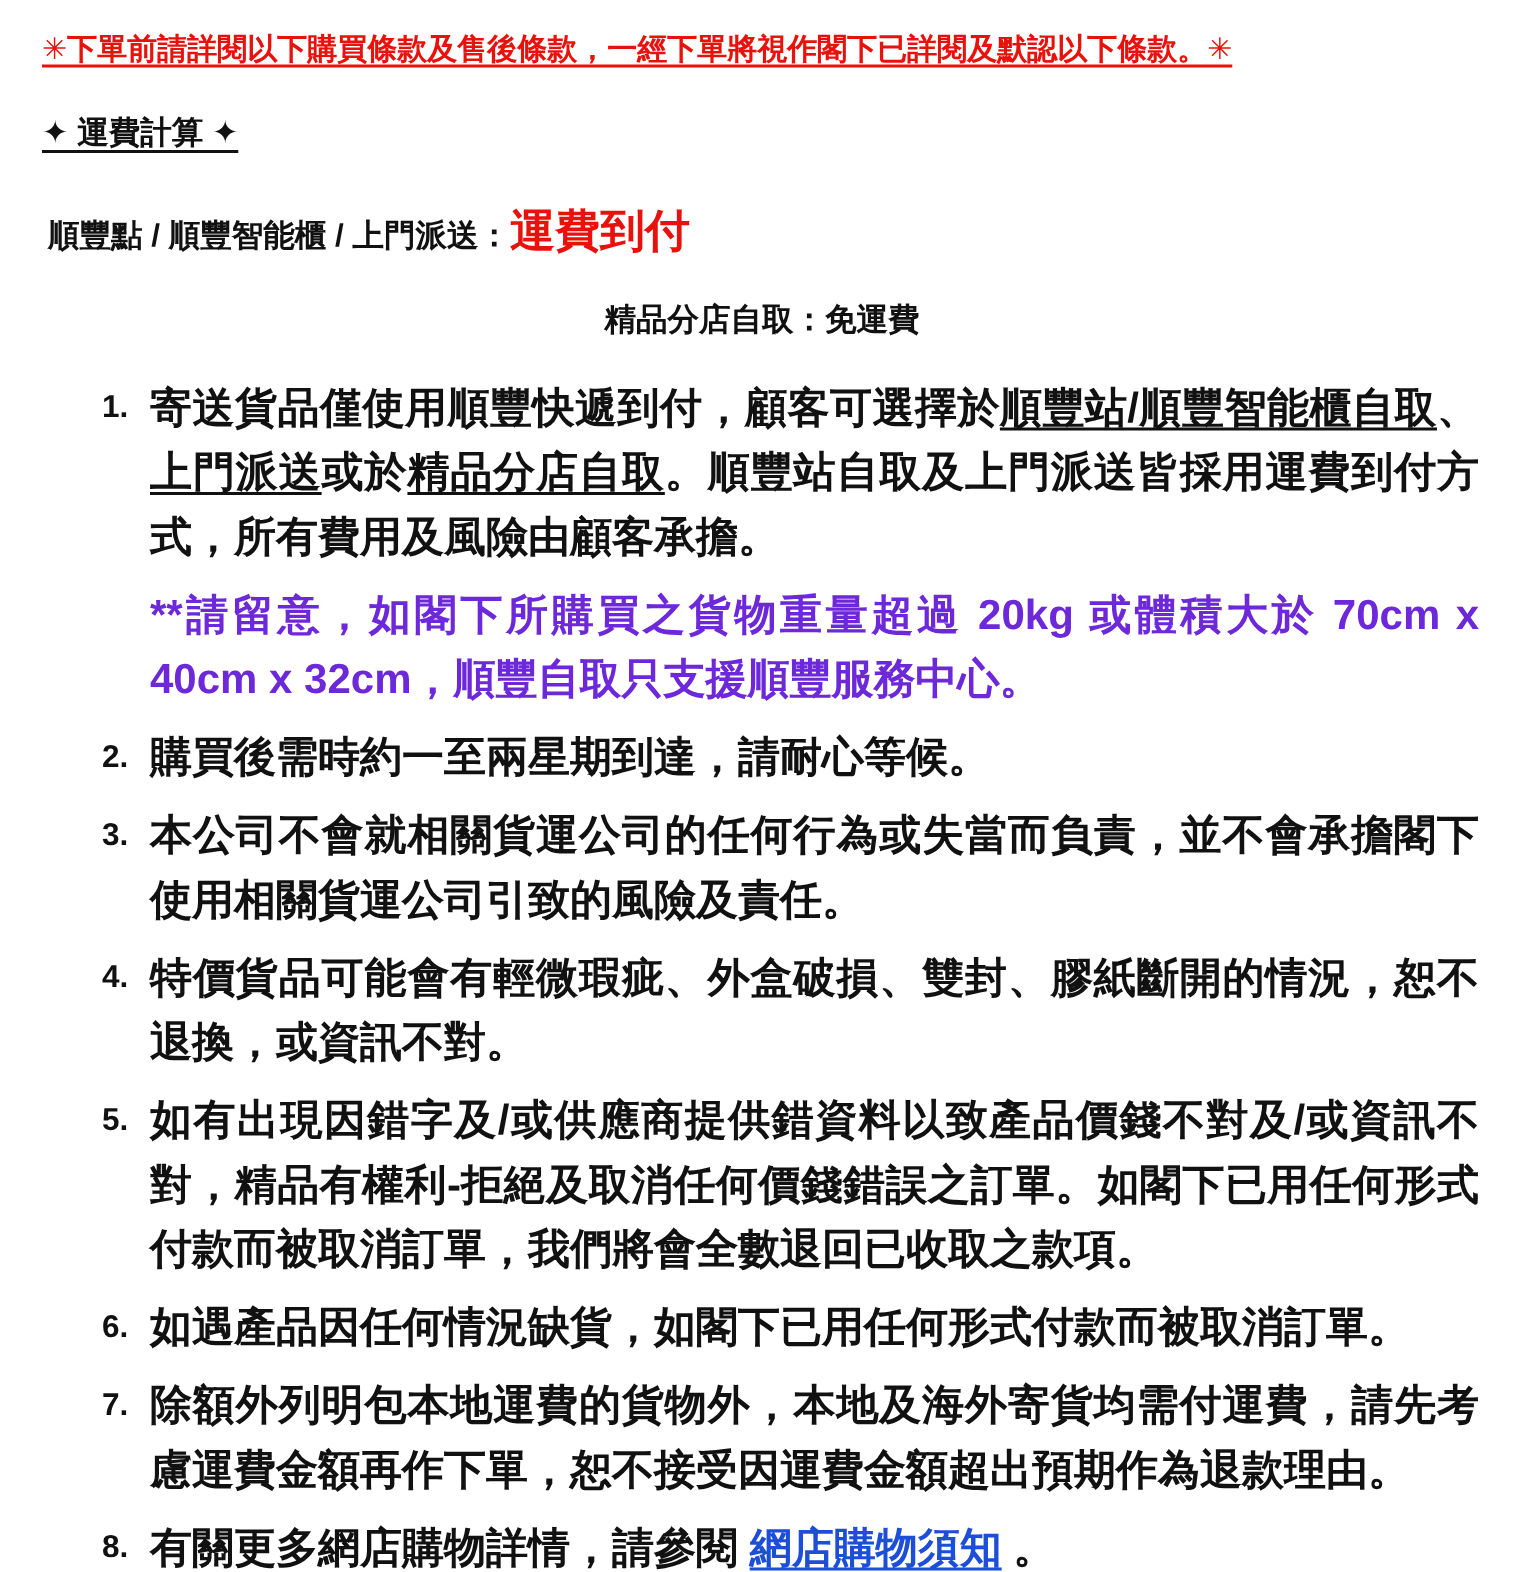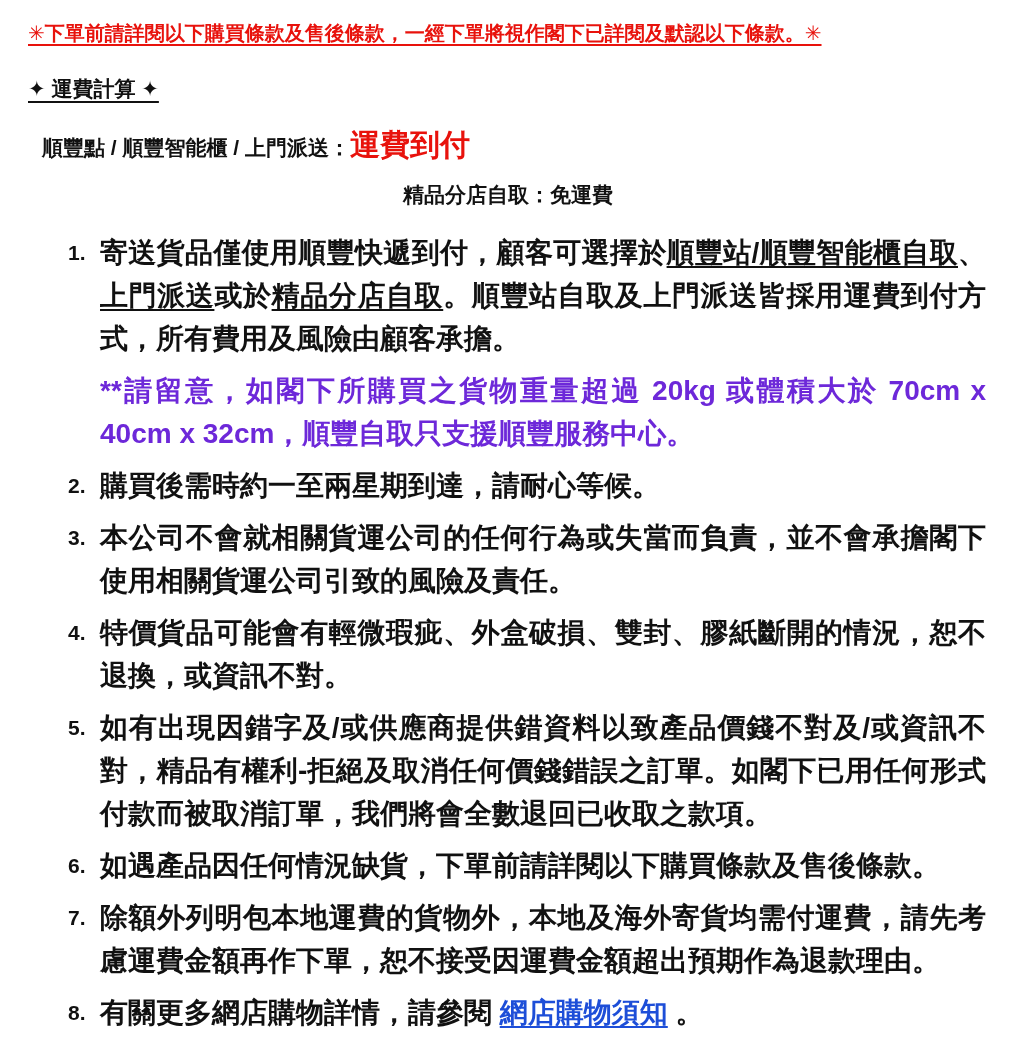--- a/index.html
+++ b/index.html
@@ -33,23 +33,23 @@
     color: #111111;
     text-decoration: underline;
     text-decoration-thickness: 2px;
     text-underline-offset: 5px;
   }
   .heading-row-1 { margin-top: 28px; }
   .heading-row-2 { margin-top: 58px; }
 
   
   .shipping-methods {
-    margin: 26px 0 0 14px;
+    margin: 26px 0 0 4px;
     font-size: 21px;
-    line-height: 34px;
+    line-height: 53px;
   }
   .big-red {
     font-size: 30px;
     color: #e8120c;
   }
   .pickup-line {
     margin: 16px 0 0 0;
     font-size: 21px;
     line-height: 28px;
     text-align: center;
@@ -148,21 +148,21 @@
     <li class="term-item">
       <span class="item-number">5.</span>
       <div class="item-body">
         <p>如有出現因錯字及/或供應商提供錯資料以致產品價錢不對及/或資訊不對，精品有權利-拒絕及取消任何價錢錯誤之訂單。如閣下已用任何形式付款而被取消訂單，我們將會全數退回已收取之款項。</p>
       </div>
     </li>
 
     <li class="term-item">
       <span class="item-number">6.</span>
       <div class="item-body">
-        <p>如遇產品因任何情況缺貨，下單前請詳閱以下購買條款及售後條款。</p>
+        <p>如遇產品因任何情況缺貨，如閣下已用任何形式付款而被取消訂單。</p>
       </div>
     </li>
 
     <li class="term-item">
       <span class="item-number">7.</span>
       <div class="item-body">
         <p>除額外列明包本地運費的貨物外，本地及海外寄貨均需付運費，請先考慮運費金額再作下單，恕不接受因運費金額超出預期作為退款理由。</p>
       </div>
     </li>
 

